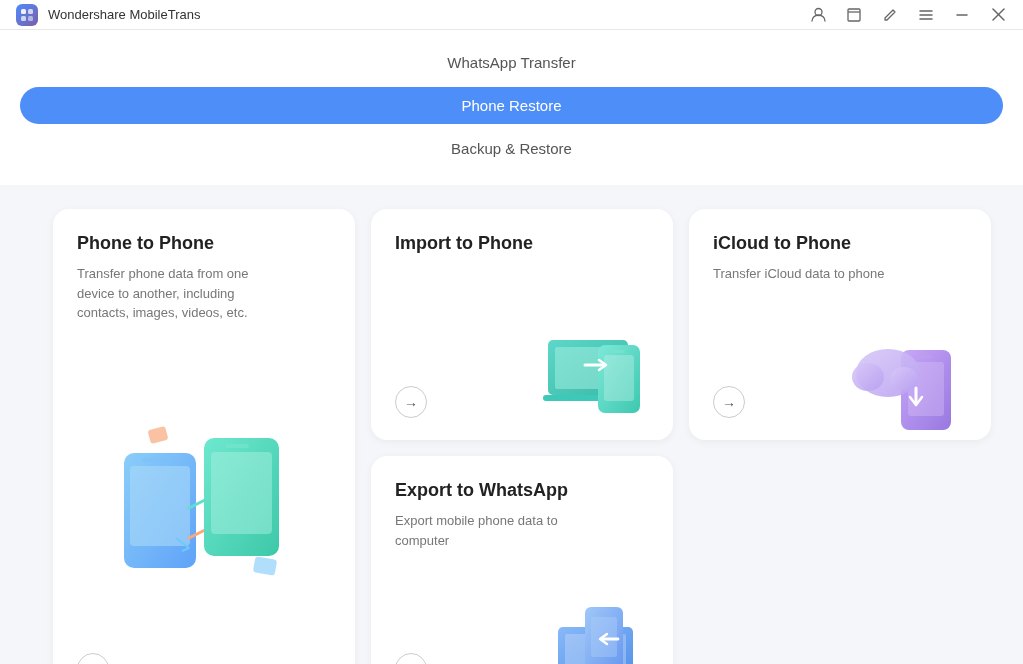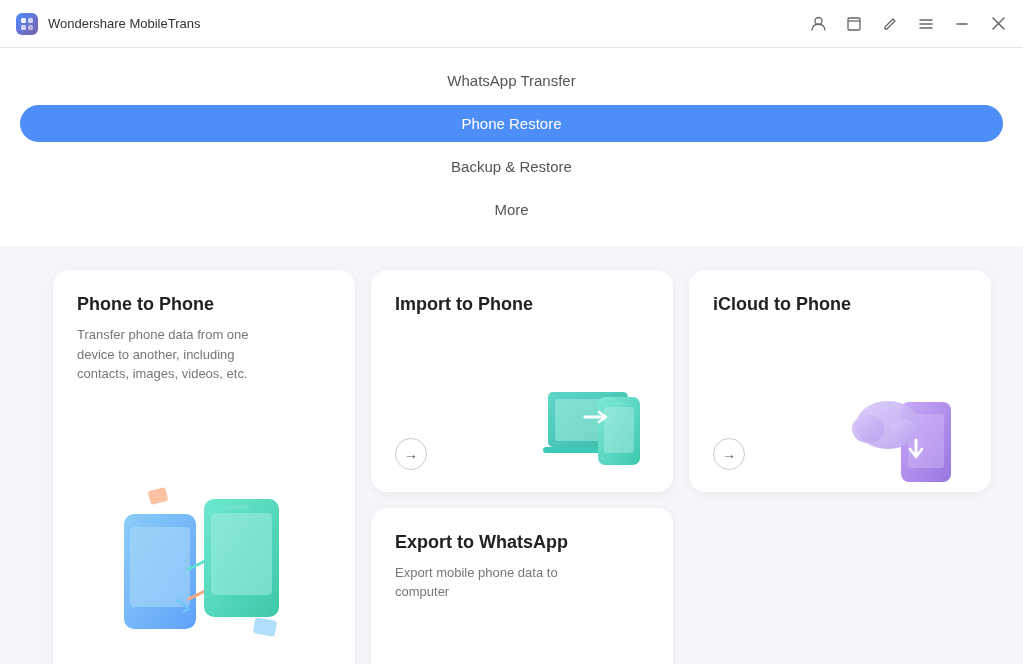--- a/index.html
+++ b/index.html
@@ -12,21 +12,21 @@
       user-select: none;
     }
 
     
     .titlebar {
       display: flex;
       align-items: center;
       justify-content: space-between;
       background: #ffffff;
       padding: 0 16px;
-      height: 48px;
+      height: 30px;
       border-bottom: 1px solid #e8e8e8;
     }
     .titlebar-left {
       display: flex;
       align-items: center;
       gap: 10px;
     }
     .app-icon {
       width: 22px;
       height: 22px;
@@ -240,21 +240,20 @@
         <line x1="12" y1="1" x2="1" y2="12" stroke="#666" stroke-width="1.5" stroke-linecap="round"></line>
       </svg>
     </div>
   </div>
 </div>
 
 <div class="nav-bar">
   <button class="nav-tab">WhatsApp Transfer</button>
   <button class="nav-tab active">Phone Restore</button>
   <button class="nav-tab">Backup &amp; Restore</button>
-  <button class="nav-tab">More</button>
 </div>
 
 <div class="main-content">
   <div class="cards-grid">
 
     <div class="card card-large">
       <div class="card-title">Phone to Phone</div>
       <div class="card-desc">Transfer phone data from one device to another, including contacts, images, videos, etc.</div>
       <div class="illus-large">
         <svg class="phone-to-phone-svg" viewBox="0 0 220 200" fill="none" xmlns="http://www.w3.org/2000/svg">
@@ -322,20 +321,21 @@
               <stop offset="100%" stop-color="#3dc8b0"></stop>
             </linearGradient>
           </defs>
         </svg>
       </div>
       <div class="card-arrow">→</div>
     </div>
 
     <div class="card">
       <div class="card-title">iCloud to Phone</div>
+      <div class="card-desc">Transfer iCloud data to phone</div>
       <div class="illus-small">
         <svg class="icloud-svg" viewBox="0 0 160 120" fill="none" xmlns="http://www.w3.org/2000/svg">
 
           <g transform="translate(65, 30)">
             <rect x="5" y="0" width="50" height="80" rx="8" fill="url(#purpleGrad)"></rect>
             <rect x="12" y="12" width="36" height="54" rx="3" fill="#d8c0f8" opacity="0.4"></rect>
             <rect x="20" y="5" width="16" height="3" rx="1.5" fill="#c0a0e8" opacity="0.5"></rect>
           </g>
 
           <g transform="translate(15, 15)">

